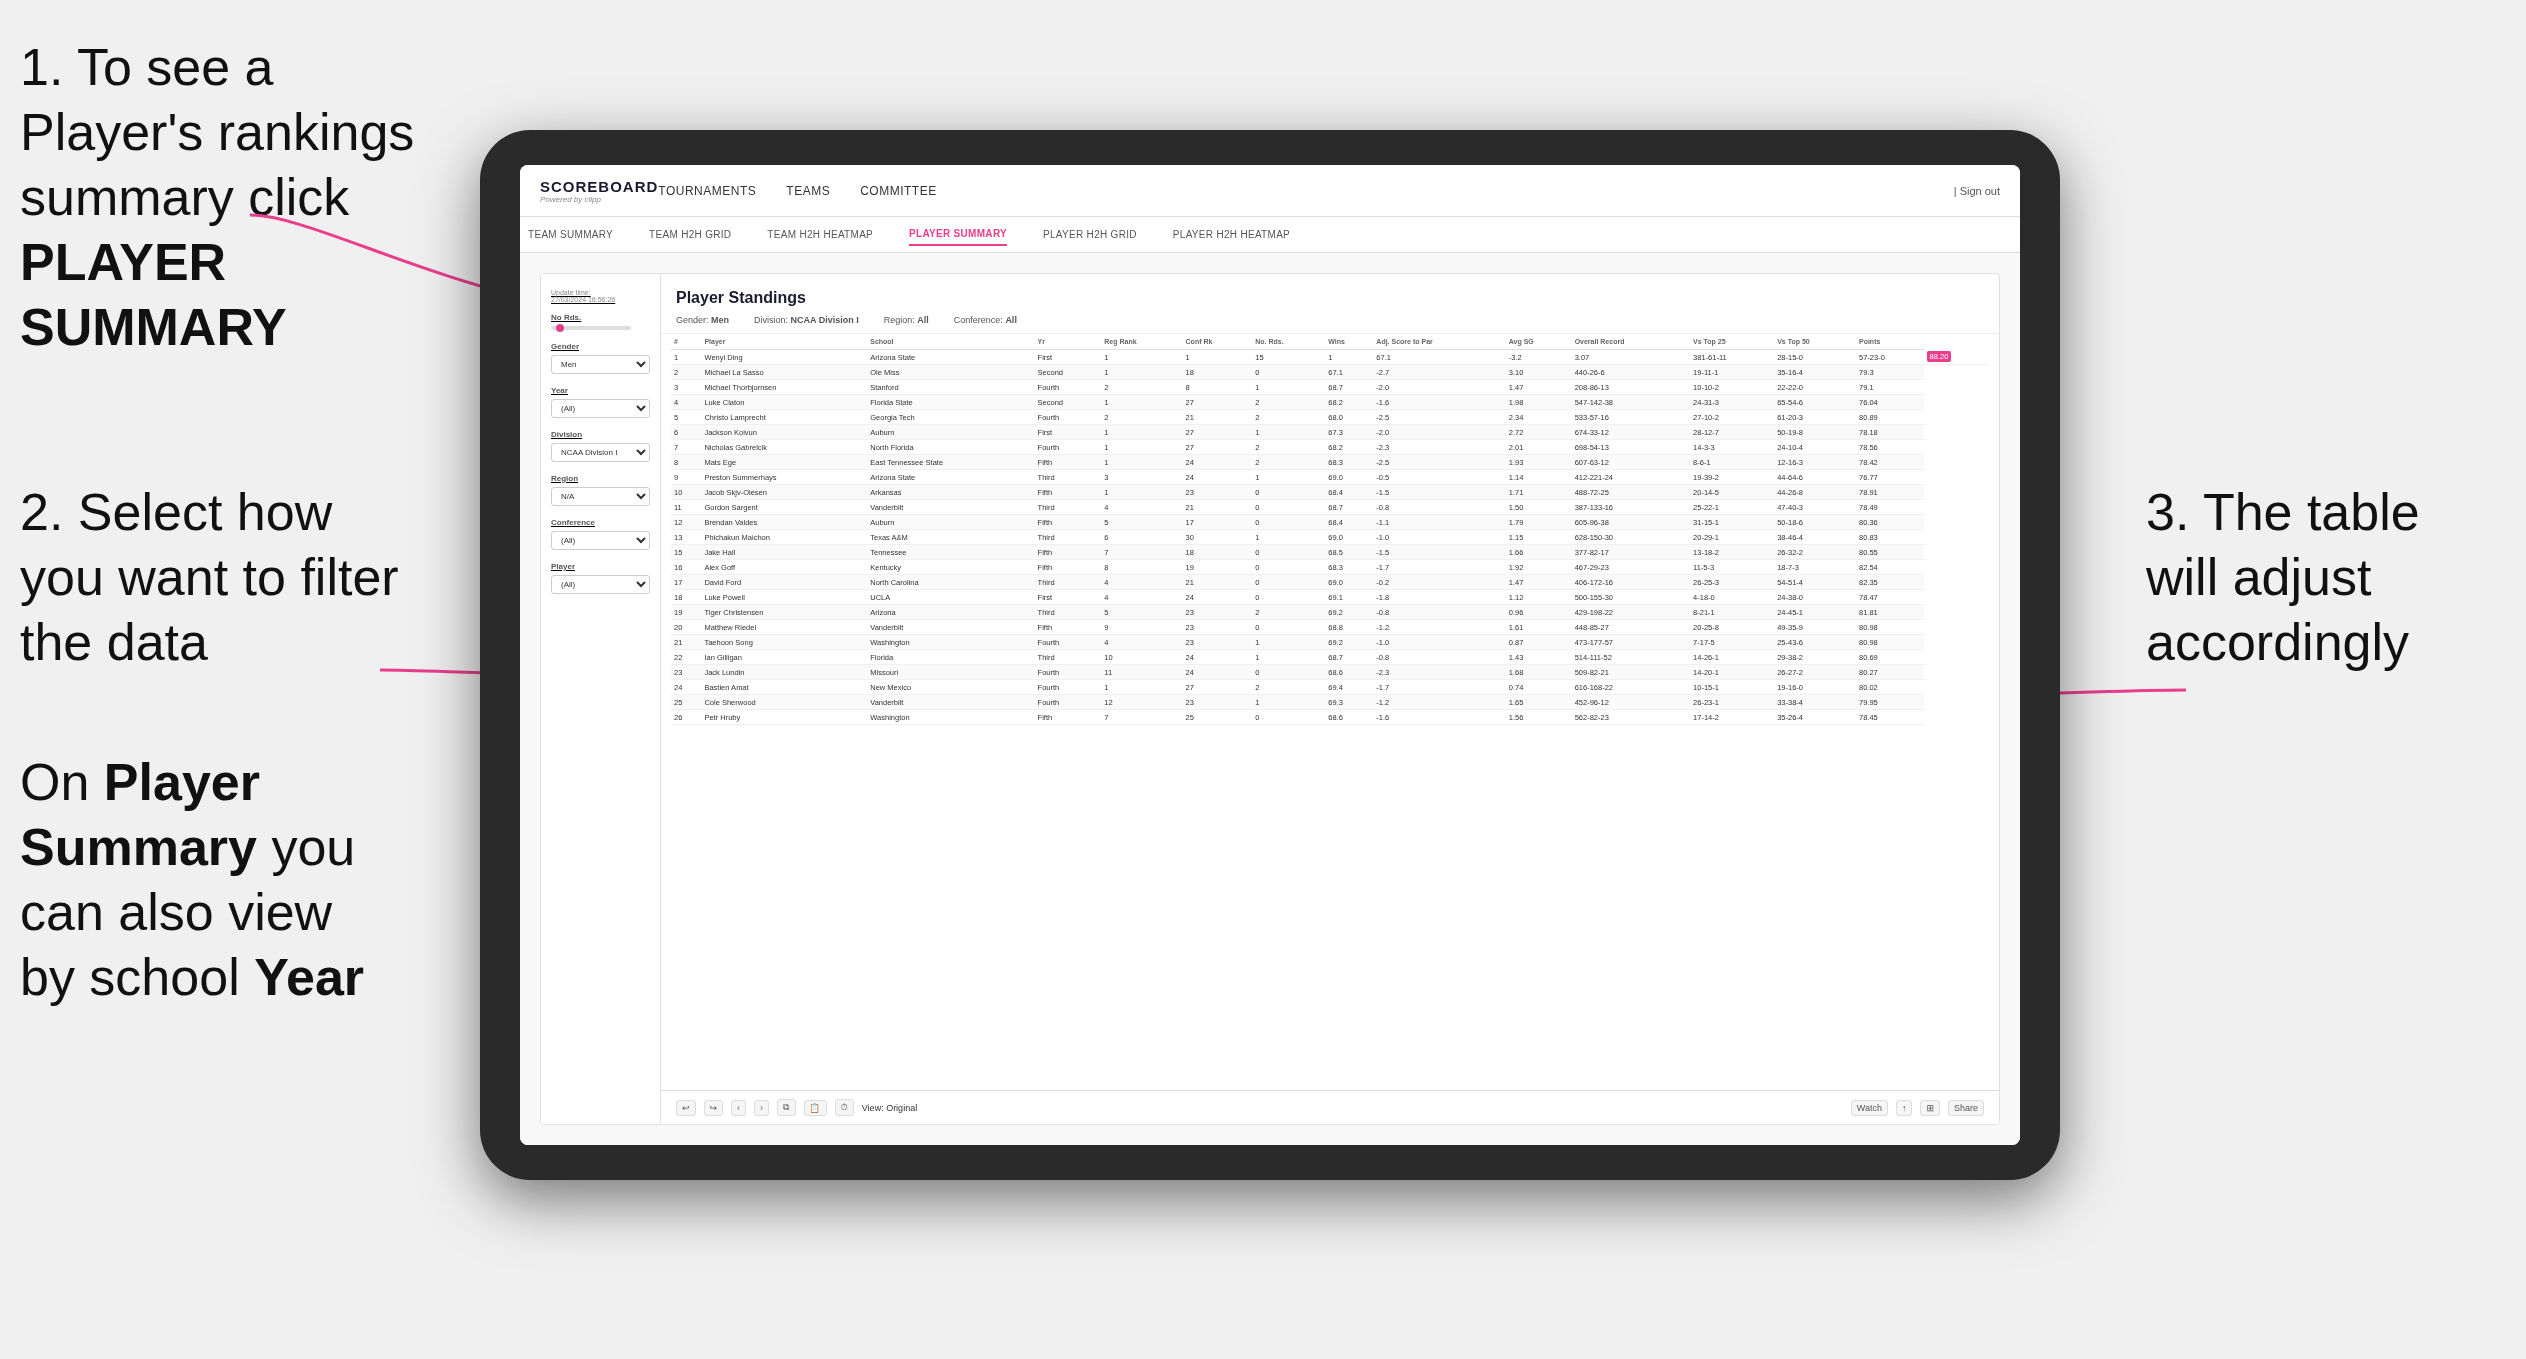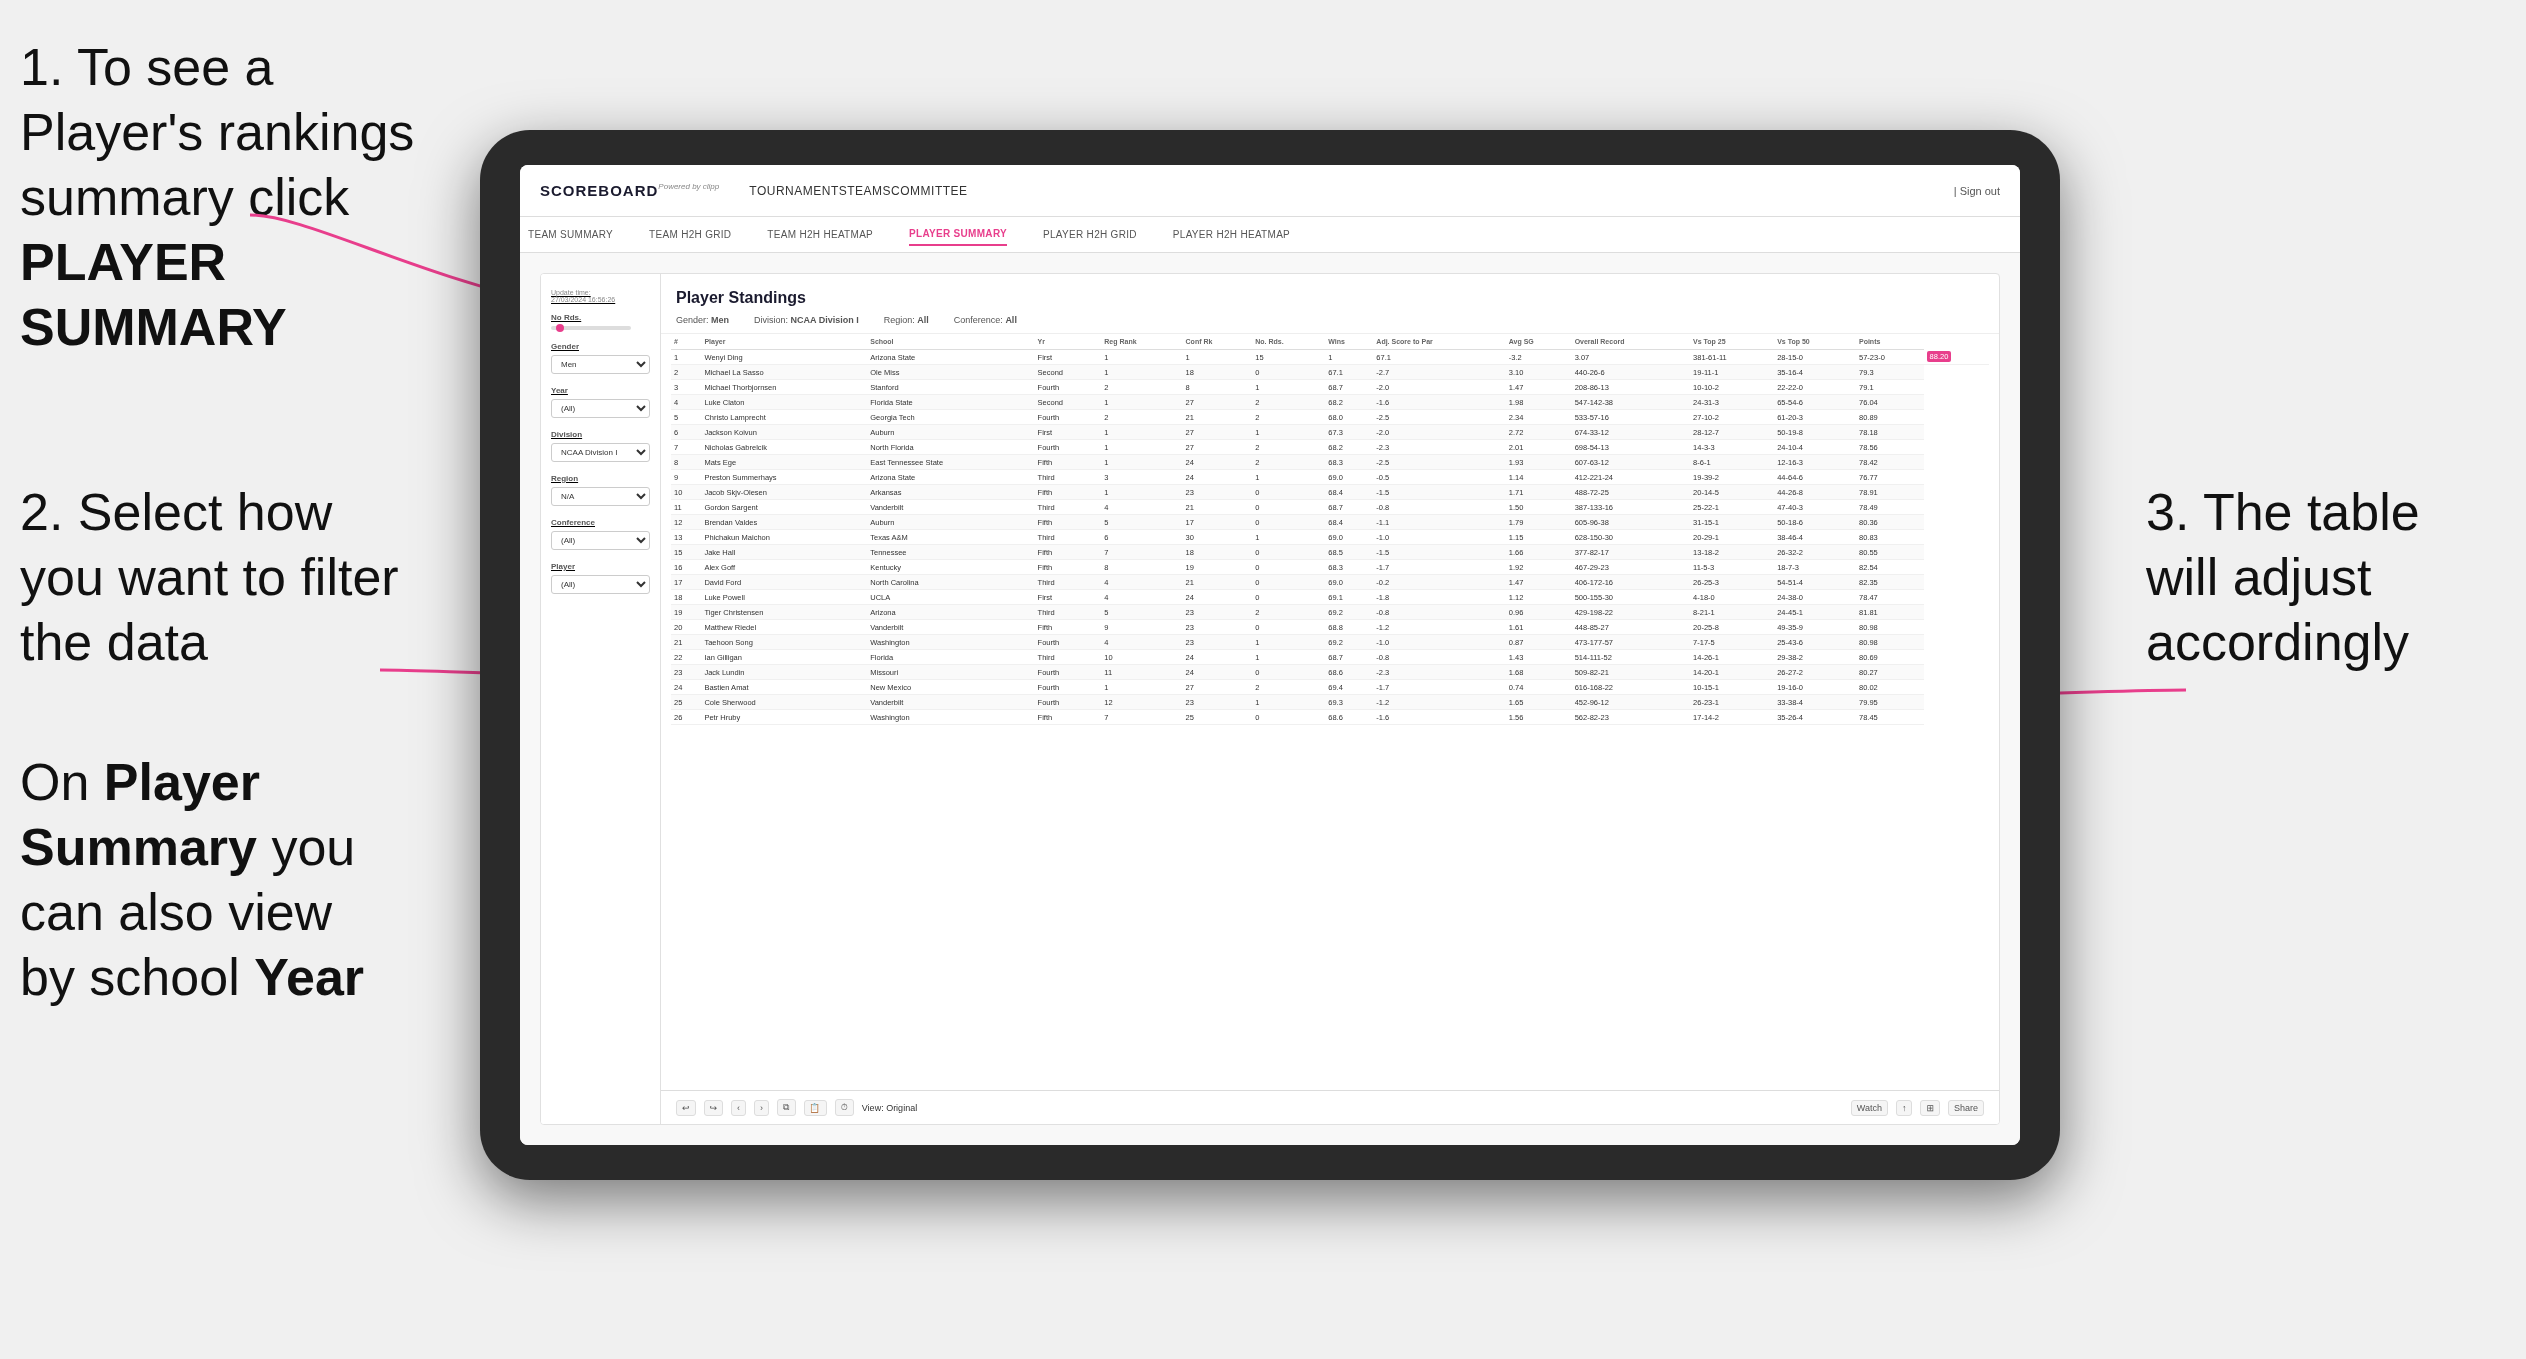--- a/index.html
+++ b/index.html
@@ -88,37 +88,38 @@
       border-bottom: 1px solid #ddd;
       display: flex;
       align-items: center;
       padding: 0 20px;
       height: 52px;
       flex-shrink: 0;
     }
 
     .scoreboard-logo {
       display: flex;
-      margin-right: 30px;
+      flex-direction: column;
     }
 
     .scoreboard-logo .logo-text {
       font-size: 15px;
       font-weight: 800;
       color: #1a1a2e;
       letter-spacing: 1px;
     }
     .scoreboard-logo .logo-sub {
       font-size: 8px;
       color: #888;
       font-style: italic;
     }
 
     .main-nav {
       display: flex;
+      gap: 30px;
       flex: 1;
     }
 
     .nav-item {
       font-size: 12px;
       color: #333;
       cursor: pointer;
       padding: 5px 0;
       font-weight: 500;
       letter-spacing: 0.5px;

